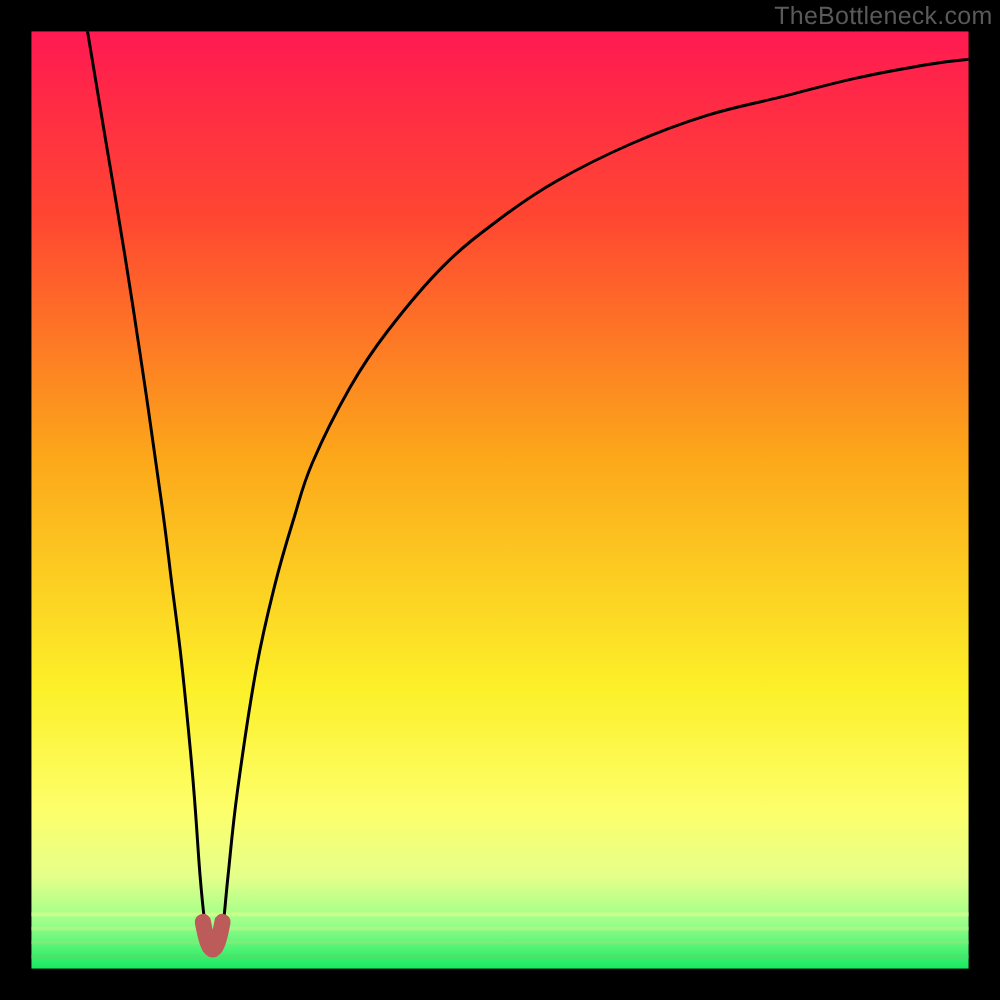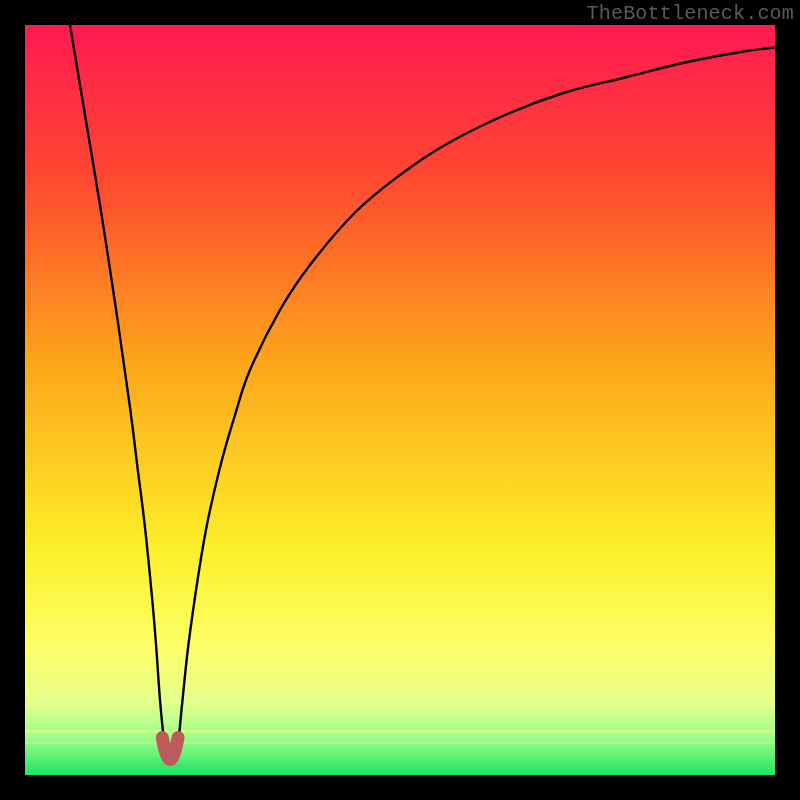--- a/index.html
+++ b/index.html
@@ -15,21 +15,21 @@
     left: 25px;
     top: 25px;
     width: 750px;
     height: 750px;
   }
   .plot-area svg { display: block; }
   .watermark {
     position: absolute;
     top: 2px;
     right: 6px;
-    font-family: Liberation Mono, monospace;
+    font-family: Liberation Sans, sans-serif;
     font-size: 20px;
     color: #5a5a5a;
     letter-spacing: 0.2px;
     user-select: none;
   }
 </style>
 </head>
 <body>
 
 <div class="frame">

